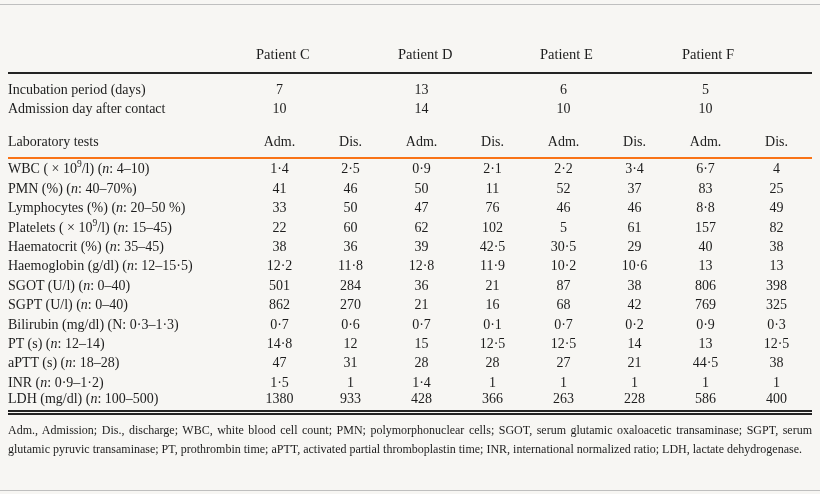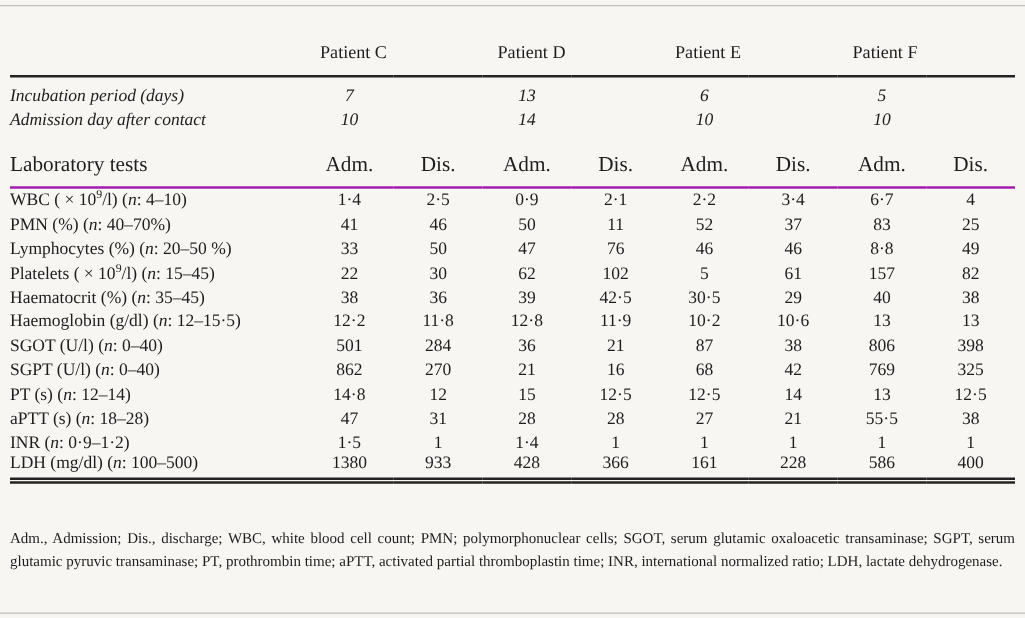--- a/index.html
+++ b/index.html
@@ -13,21 +13,21 @@
     position: relative;
   }
   .hairline {
     position: absolute; left: 0; width: 820px; height: 1px;
     background: #bfbfbf;
   }
   #hl-top { top: 4px; }
   #hl-bottom { top: 490px; }
 
   table#main-table {
-    position: absolute; left: 8px; top: 28px;
+    position: absolute; left: 8px; top: 40px;
     width: 804px;
     border-collapse: collapse;
     table-layout: fixed;
     font-size: 14px;
   }
   col.c-label { width: 236px; }
   col.c-num { width: 71px; }
 
   td, th { padding: 0; vertical-align: bottom; font-weight: 400; }
   .num { text-align: center; }
@@ -35,27 +35,27 @@
 
   tr.patient-row th, tr.patient-row td {
     border-bottom: 2px solid #232323;
   }
   tr.patient-row th {
     text-align: left;
     font-size: 14.5px;
     padding: 6px 0 9px 12px;
   }
 
-  tr.summary-row td { height: 19px; font-style: italic; }
+  tr.summary-row td { height: 19px; }
   tr.summary-row.first td { padding-top: 8px; }
 
   tr.lab-head td {
     padding: 17px 0 7px 0;
-    border-bottom: 2px solid #a21caf;
-    font-size: 17px;
+    border-bottom: 2px solid #f97316;
+    font-size: 14px;
   }
 
   tr.lab-row td { height: 19.4px; }
   tr.lab-row.last td {
     border-bottom: 5px double #232323;
     padding-bottom: 3px;
     margin-left: 12px;
   }
 
   sup { font-size: 9.5px; line-height: 0; vertical-align: super; }
@@ -155,21 +155,21 @@
         <td class="num">47</td>
         <td class="num">76</td>
         <td class="num">46</td>
         <td class="num">46</td>
         <td class="num">8·8</td>
         <td class="num">49</td>
       </tr>
       <tr class="lab-row">
         <td class="lbl">Platelets ( × 10<sup>9</sup>/l) (<i>n</i>: 15–45)</td>
         <td class="num">22</td>
-        <td class="num">30</td>
+        <td class="num">60</td>
         <td class="num">62</td>
         <td class="num">102</td>
         <td class="num">5</td>
         <td class="num">61</td>
         <td class="num">157</td>
         <td class="num">82</td>
       </tr>
       <tr class="lab-row">
         <td class="lbl">Haematocrit (%) (<i>n</i>: 35–45)</td>
         <td class="num">38</td>
@@ -208,59 +208,70 @@
         <td class="num">862</td>
         <td class="num">270</td>
         <td class="num">21</td>
         <td class="num">16</td>
         <td class="num">68</td>
         <td class="num">42</td>
         <td class="num">769</td>
         <td class="num">325</td>
       </tr>
       <tr class="lab-row">
+        <td class="lbl">Bilirubin (mg/dl) (N: 0·3–1·3)</td>
+        <td class="num">0·7</td>
+        <td class="num">0·6</td>
+        <td class="num">0·7</td>
+        <td class="num">0·1</td>
+        <td class="num">0·7</td>
+        <td class="num">0·2</td>
+        <td class="num">0·9</td>
+        <td class="num">0·3</td>
+      </tr>
+      <tr class="lab-row">
         <td class="lbl">PT (s) (<i>n</i>: 12–14)</td>
         <td class="num">14·8</td>
         <td class="num">12</td>
         <td class="num">15</td>
         <td class="num">12·5</td>
         <td class="num">12·5</td>
         <td class="num">14</td>
         <td class="num">13</td>
         <td class="num">12·5</td>
       </tr>
       <tr class="lab-row">
         <td class="lbl">aPTT (s) (<i>n</i>: 18–28)</td>
         <td class="num">47</td>
         <td class="num">31</td>
         <td class="num">28</td>
         <td class="num">28</td>
         <td class="num">27</td>
         <td class="num">21</td>
-        <td class="num">55·5</td>
+        <td class="num">44·5</td>
         <td class="num">38</td>
       </tr>
       <tr class="lab-row">
         <td class="lbl">INR (<i>n</i>: 0·9–1·2)</td>
         <td class="num">1·5</td>
         <td class="num">1</td>
         <td class="num">1·4</td>
         <td class="num">1</td>
         <td class="num">1</td>
         <td class="num">1</td>
         <td class="num">1</td>
         <td class="num">1</td>
       </tr>
       <tr class="lab-row last">
         <td class="lbl">LDH (mg/dl) (<i>n</i>: 100–500)</td>
         <td class="num">1380</td>
         <td class="num">933</td>
         <td class="num">428</td>
         <td class="num">366</td>
-        <td class="num">161</td>
+        <td class="num">263</td>
         <td class="num">228</td>
         <td class="num">586</td>
         <td class="num">400</td>
       </tr>
     </tbody>
 </table>
 
 <div id="footnote">Adm., Admission; Dis., discharge; WBC, white blood cell count; PMN; polymorphonuclear cells; SGOT, serum glutamic oxaloacetic transaminase; SGPT, serum glutamic pyruvic transaminase; PT, prothrombin time; aPTT, activated partial thromboplastin time; INR, international normalized ratio; LDH, lactate dehydrogenase.</div>
 
 <div class="hairline" id="hl-bottom"></div>

